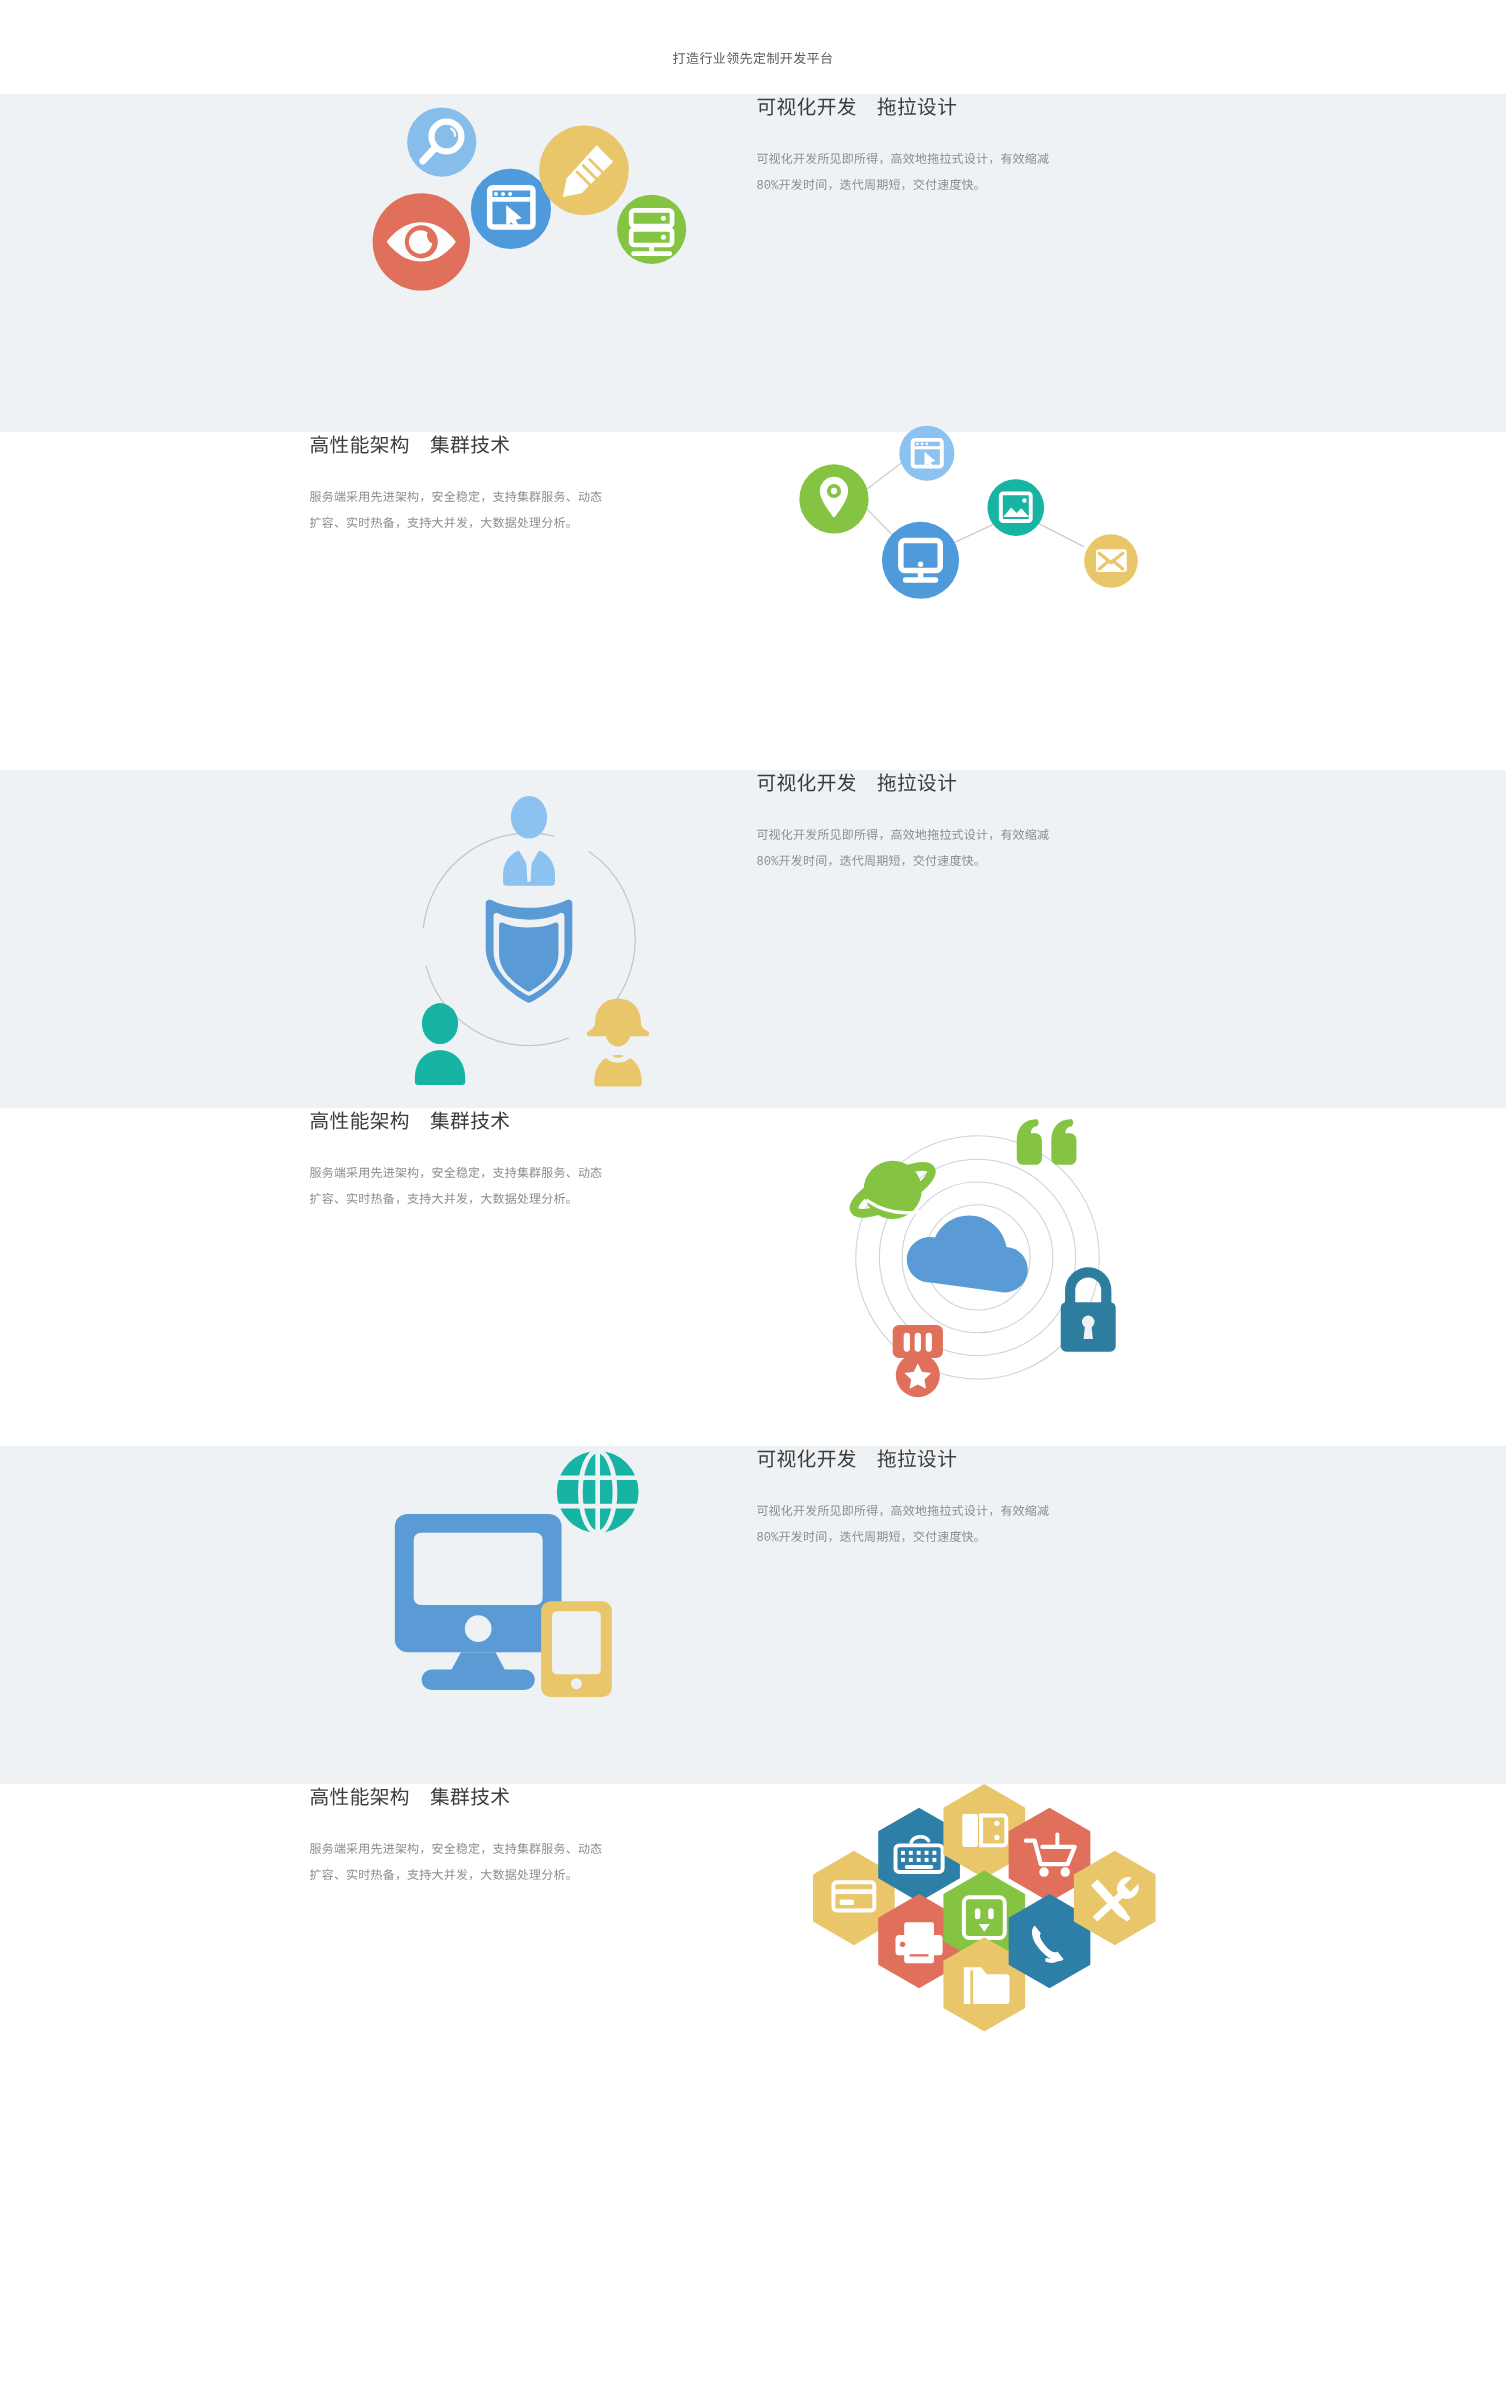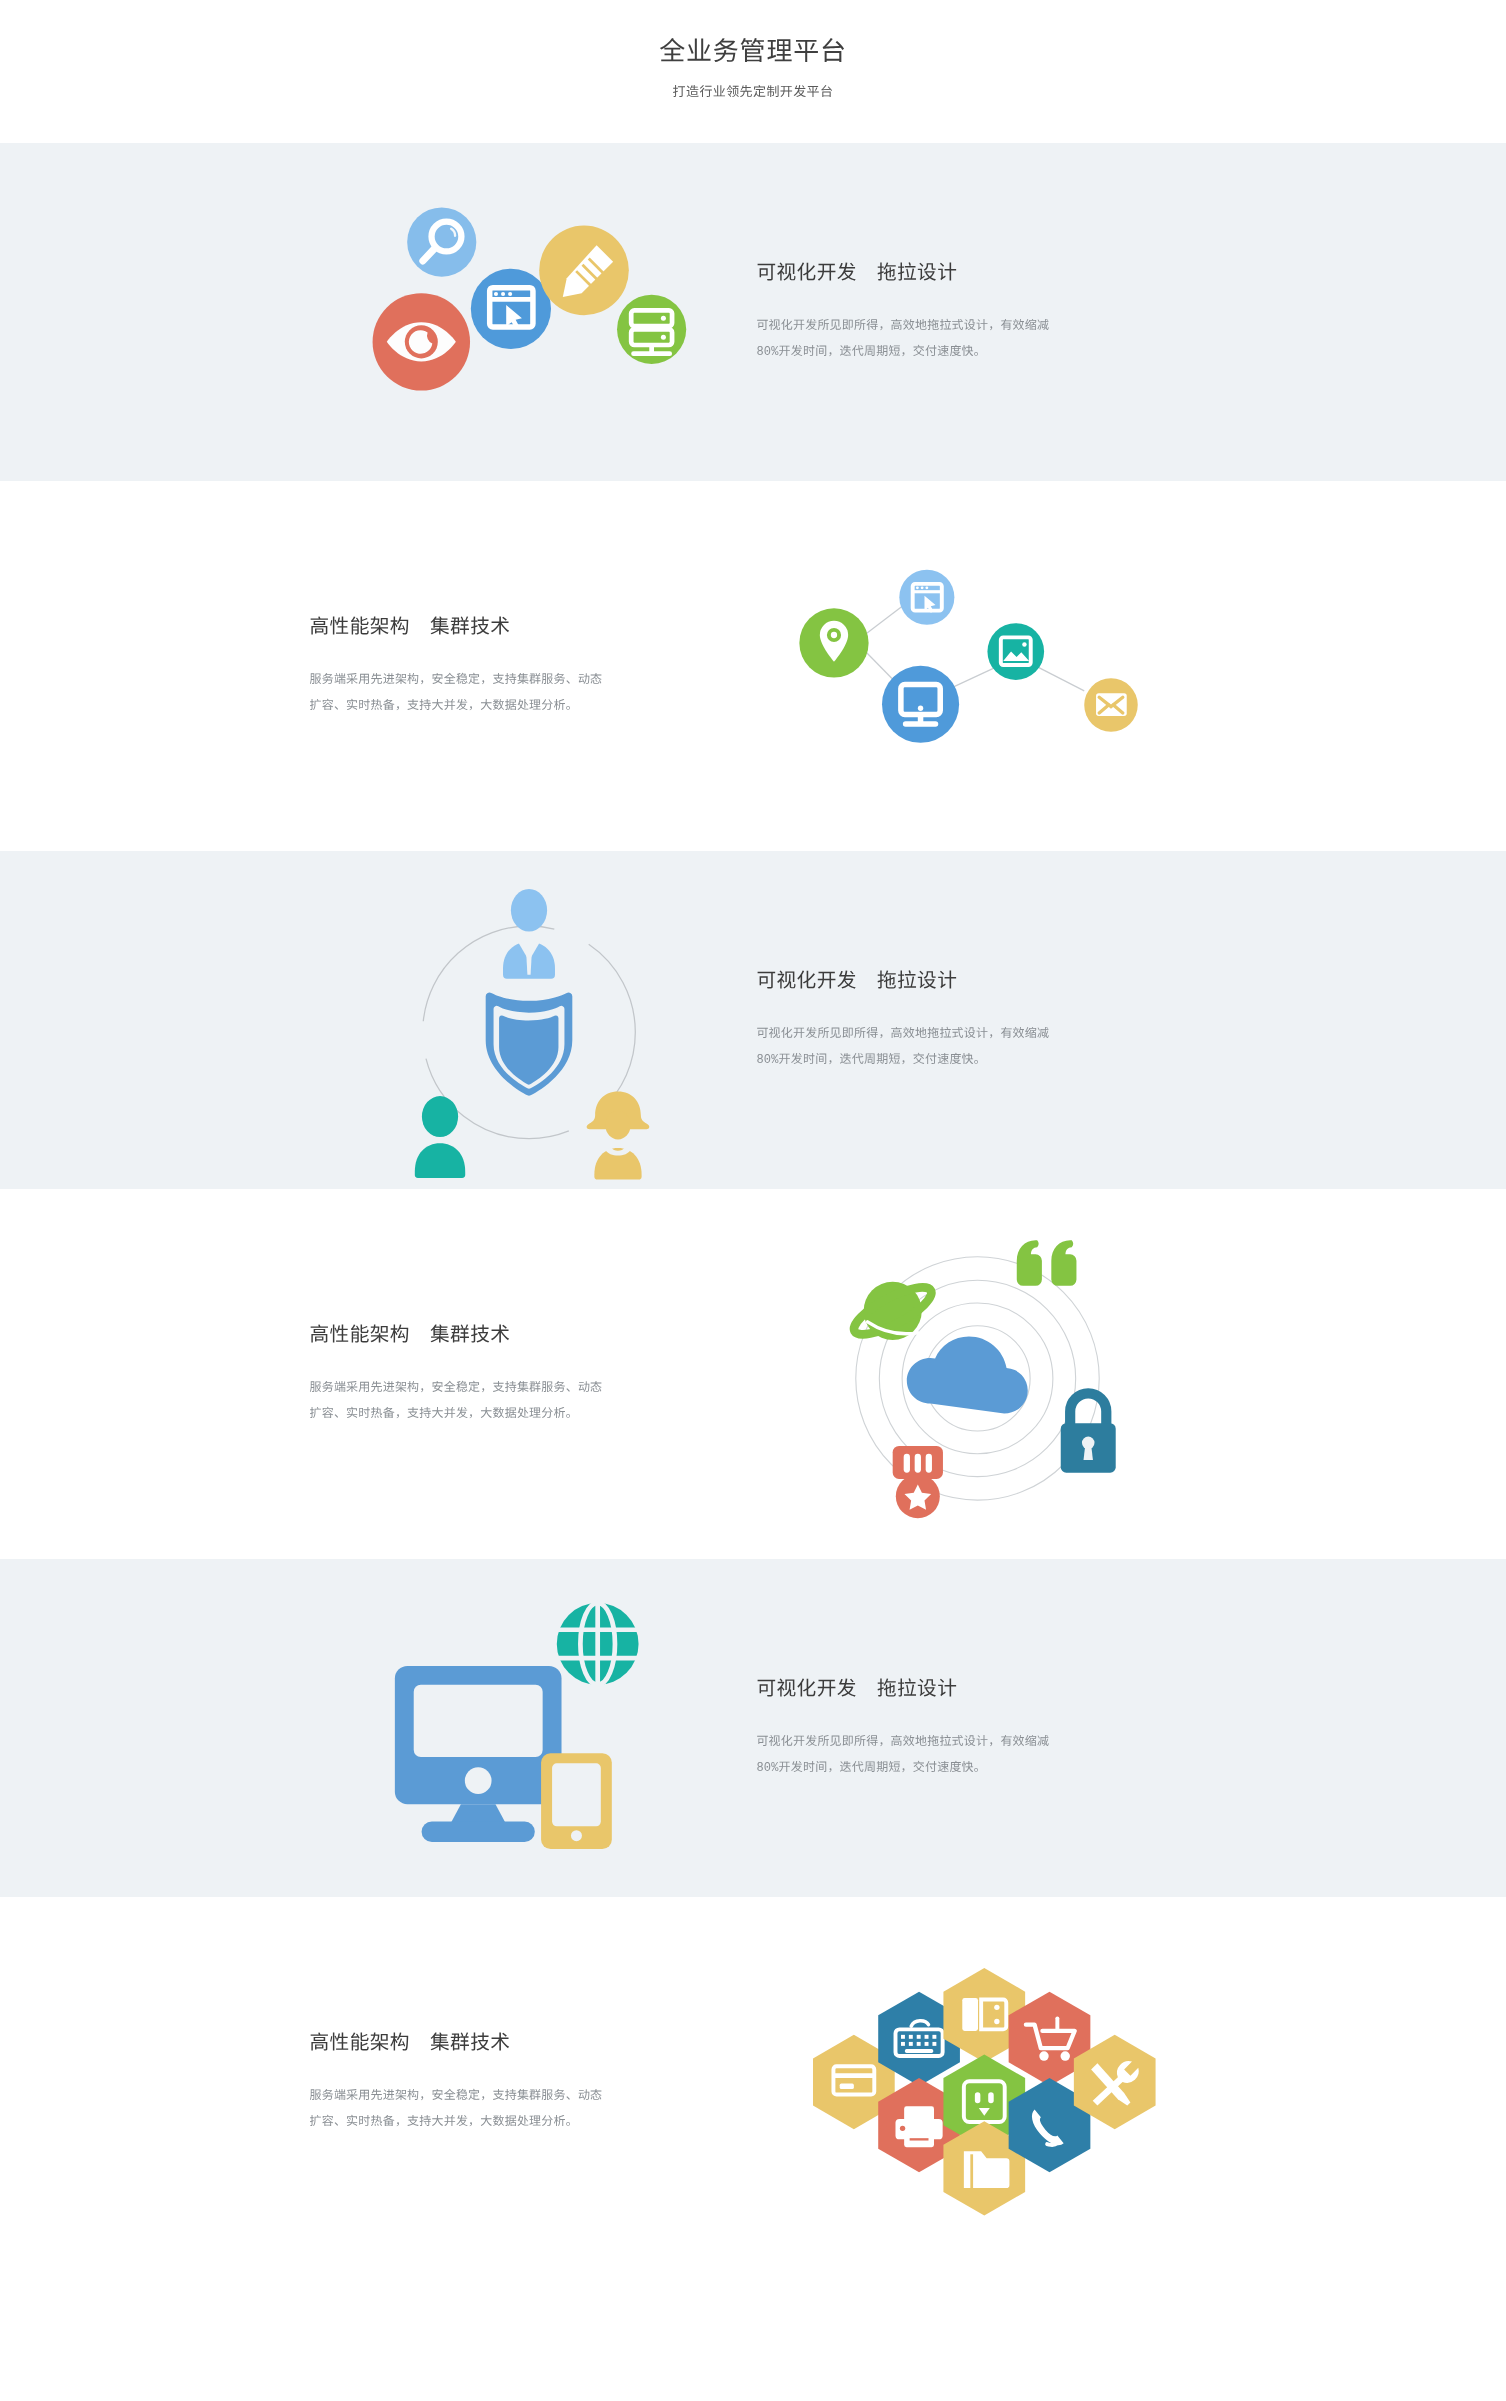--- a/index.html
+++ b/index.html
@@ -34,23 +34,23 @@
     margin-top: 12.6px;
   }
 
   
   .band { width: 100%; }
   .band.tint { background: #eef2f5; }
   .band.plain { background: #ffffff; }
 
   .band-inner {
     width: 889px;
-    margin: 16px auto;
+    margin: 0 auto;
     display: flex;
-    align-items: center;
+    align-items: flex-start;
     min-height: 338px;
   }
   .band-inner.reverse { flex-direction: row-reverse; }
 
   .art-col {
     width: 440px;
     display: flex;
     align-items: center;
     justify-content: center;
     flex: 0 0 440px;
@@ -82,21 +82,20 @@
   .band-inner.reverse .feat-desc { max-width: 295px; }
 
   svg { display: block; overflow: visible; }
 </style>
 </head>
 <body>
 
 <div class="page">
 
   <header class="site-header">
-    <h1 class="site-title">全业务管理平台</h1>
     <p class="site-subtitle">打造行业领先定制开发平台</p>
   </header>
 
   <section class="band tint">
     <div class="band-inner">
       <div class="art-col">
         <svg width="338" height="236" viewBox="0 0 430 300">
 
           <g>
             <circle cx="78" cy="188" r="62" fill="#e0705c"></circle>

